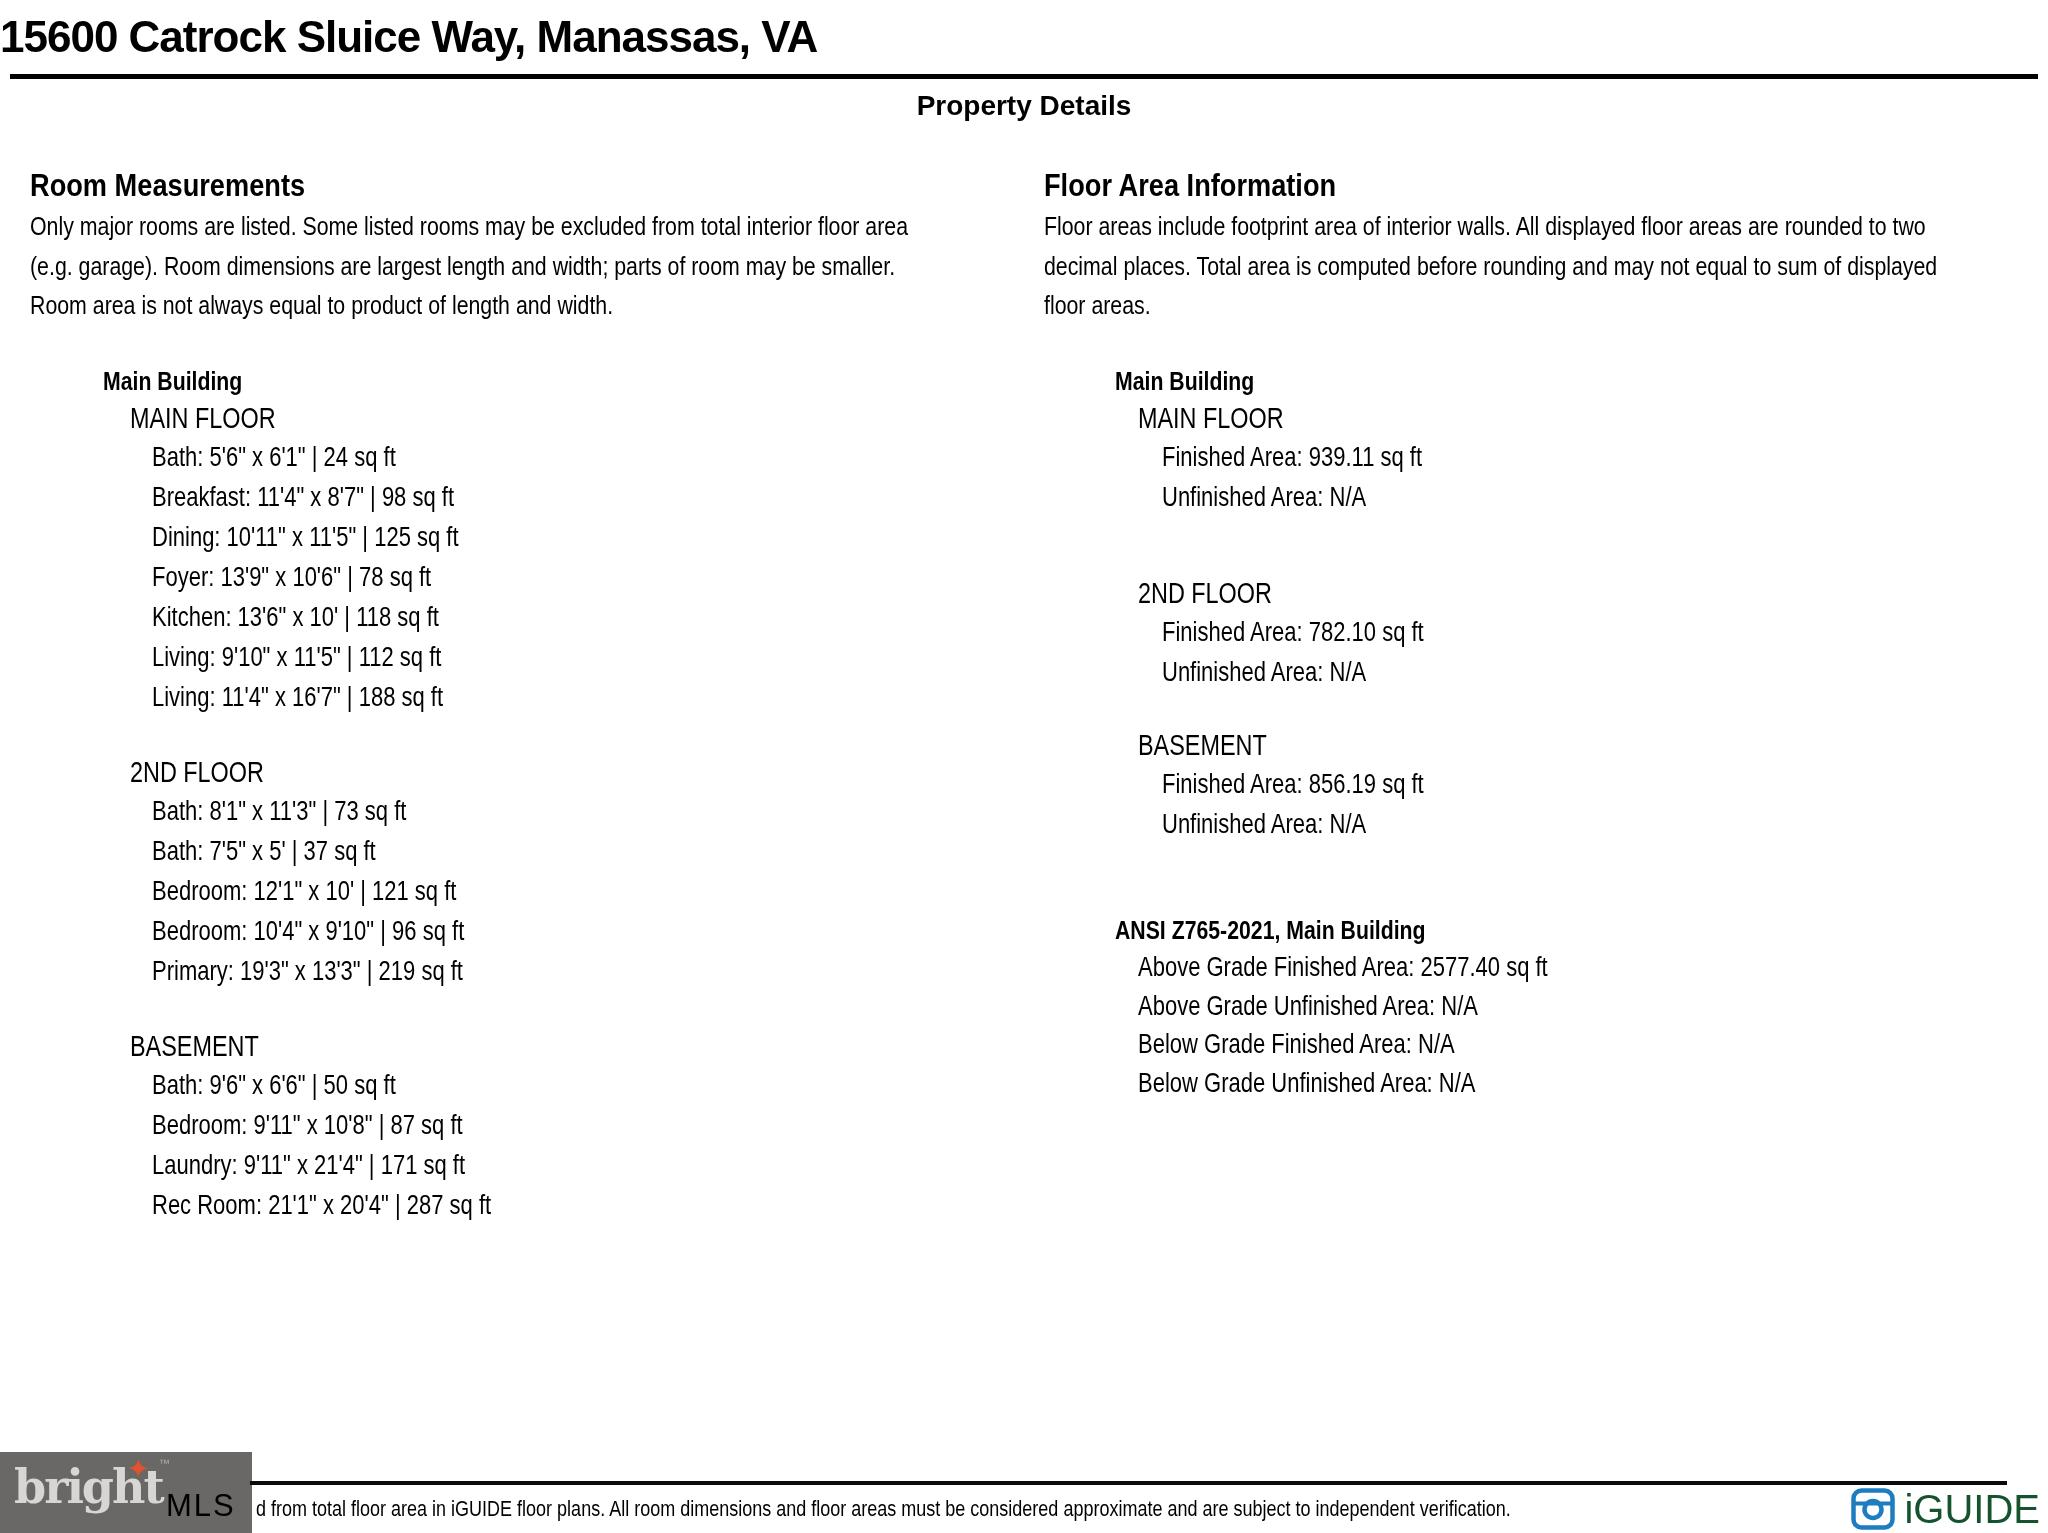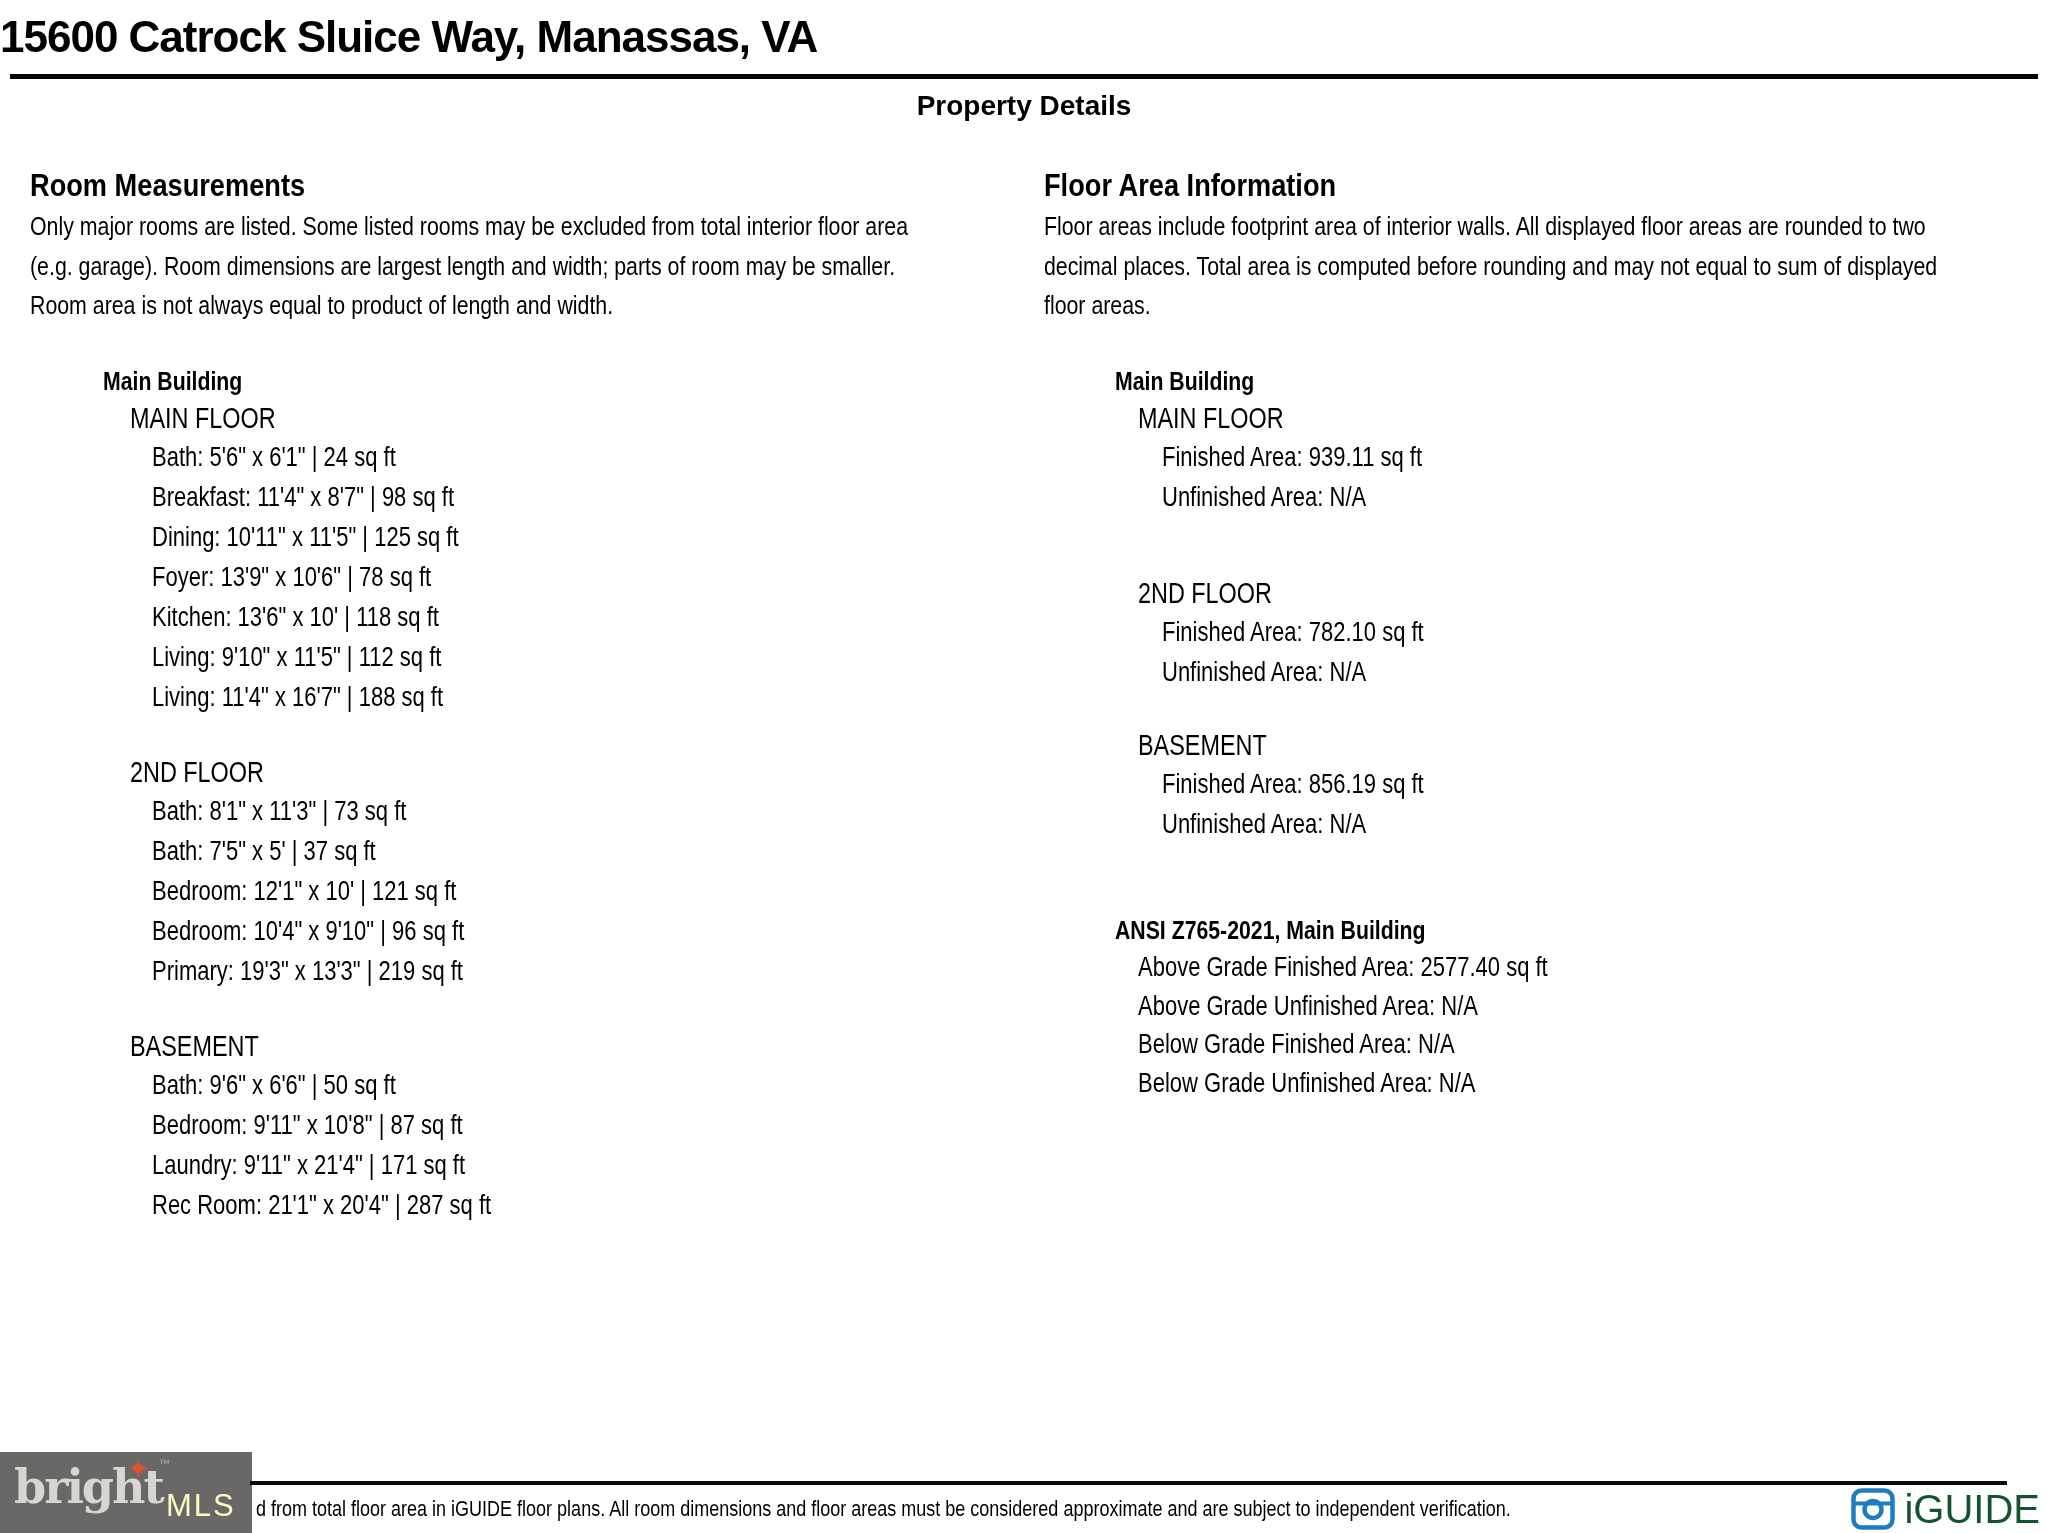--- a/index.html
+++ b/index.html
@@ -85,21 +85,21 @@
   }
   .brand-star {
     position: absolute; left: 127px; top: 1px; font-size: 27px; color: #e5512d;
     font-family: "DejaVu Sans", sans-serif;
   }
   .brand-tm {
     position: absolute; left: 159px; top: 5px; font-size: 11px; color: #b5b3b1;
   }
   .brand-mls {
     position: absolute; left: 166px; top: 36px; font-size: 31px;
-    color: #fef9c3; letter-spacing: 2px;
+    color: #000000; letter-spacing: 2px;
   }
   .footer-rule {
     position: absolute; left: 250px; top: 1481px; width: 1757px; height: 4px;
     background: #0a0a0a;
   }
   .disclaimer {
     position: absolute; left: 256px; top: 1496px; font-size: 22.5px; white-space: nowrap;
     transform: scaleX(0.8); transform-origin: 0 0;
   }
   .iguide {

